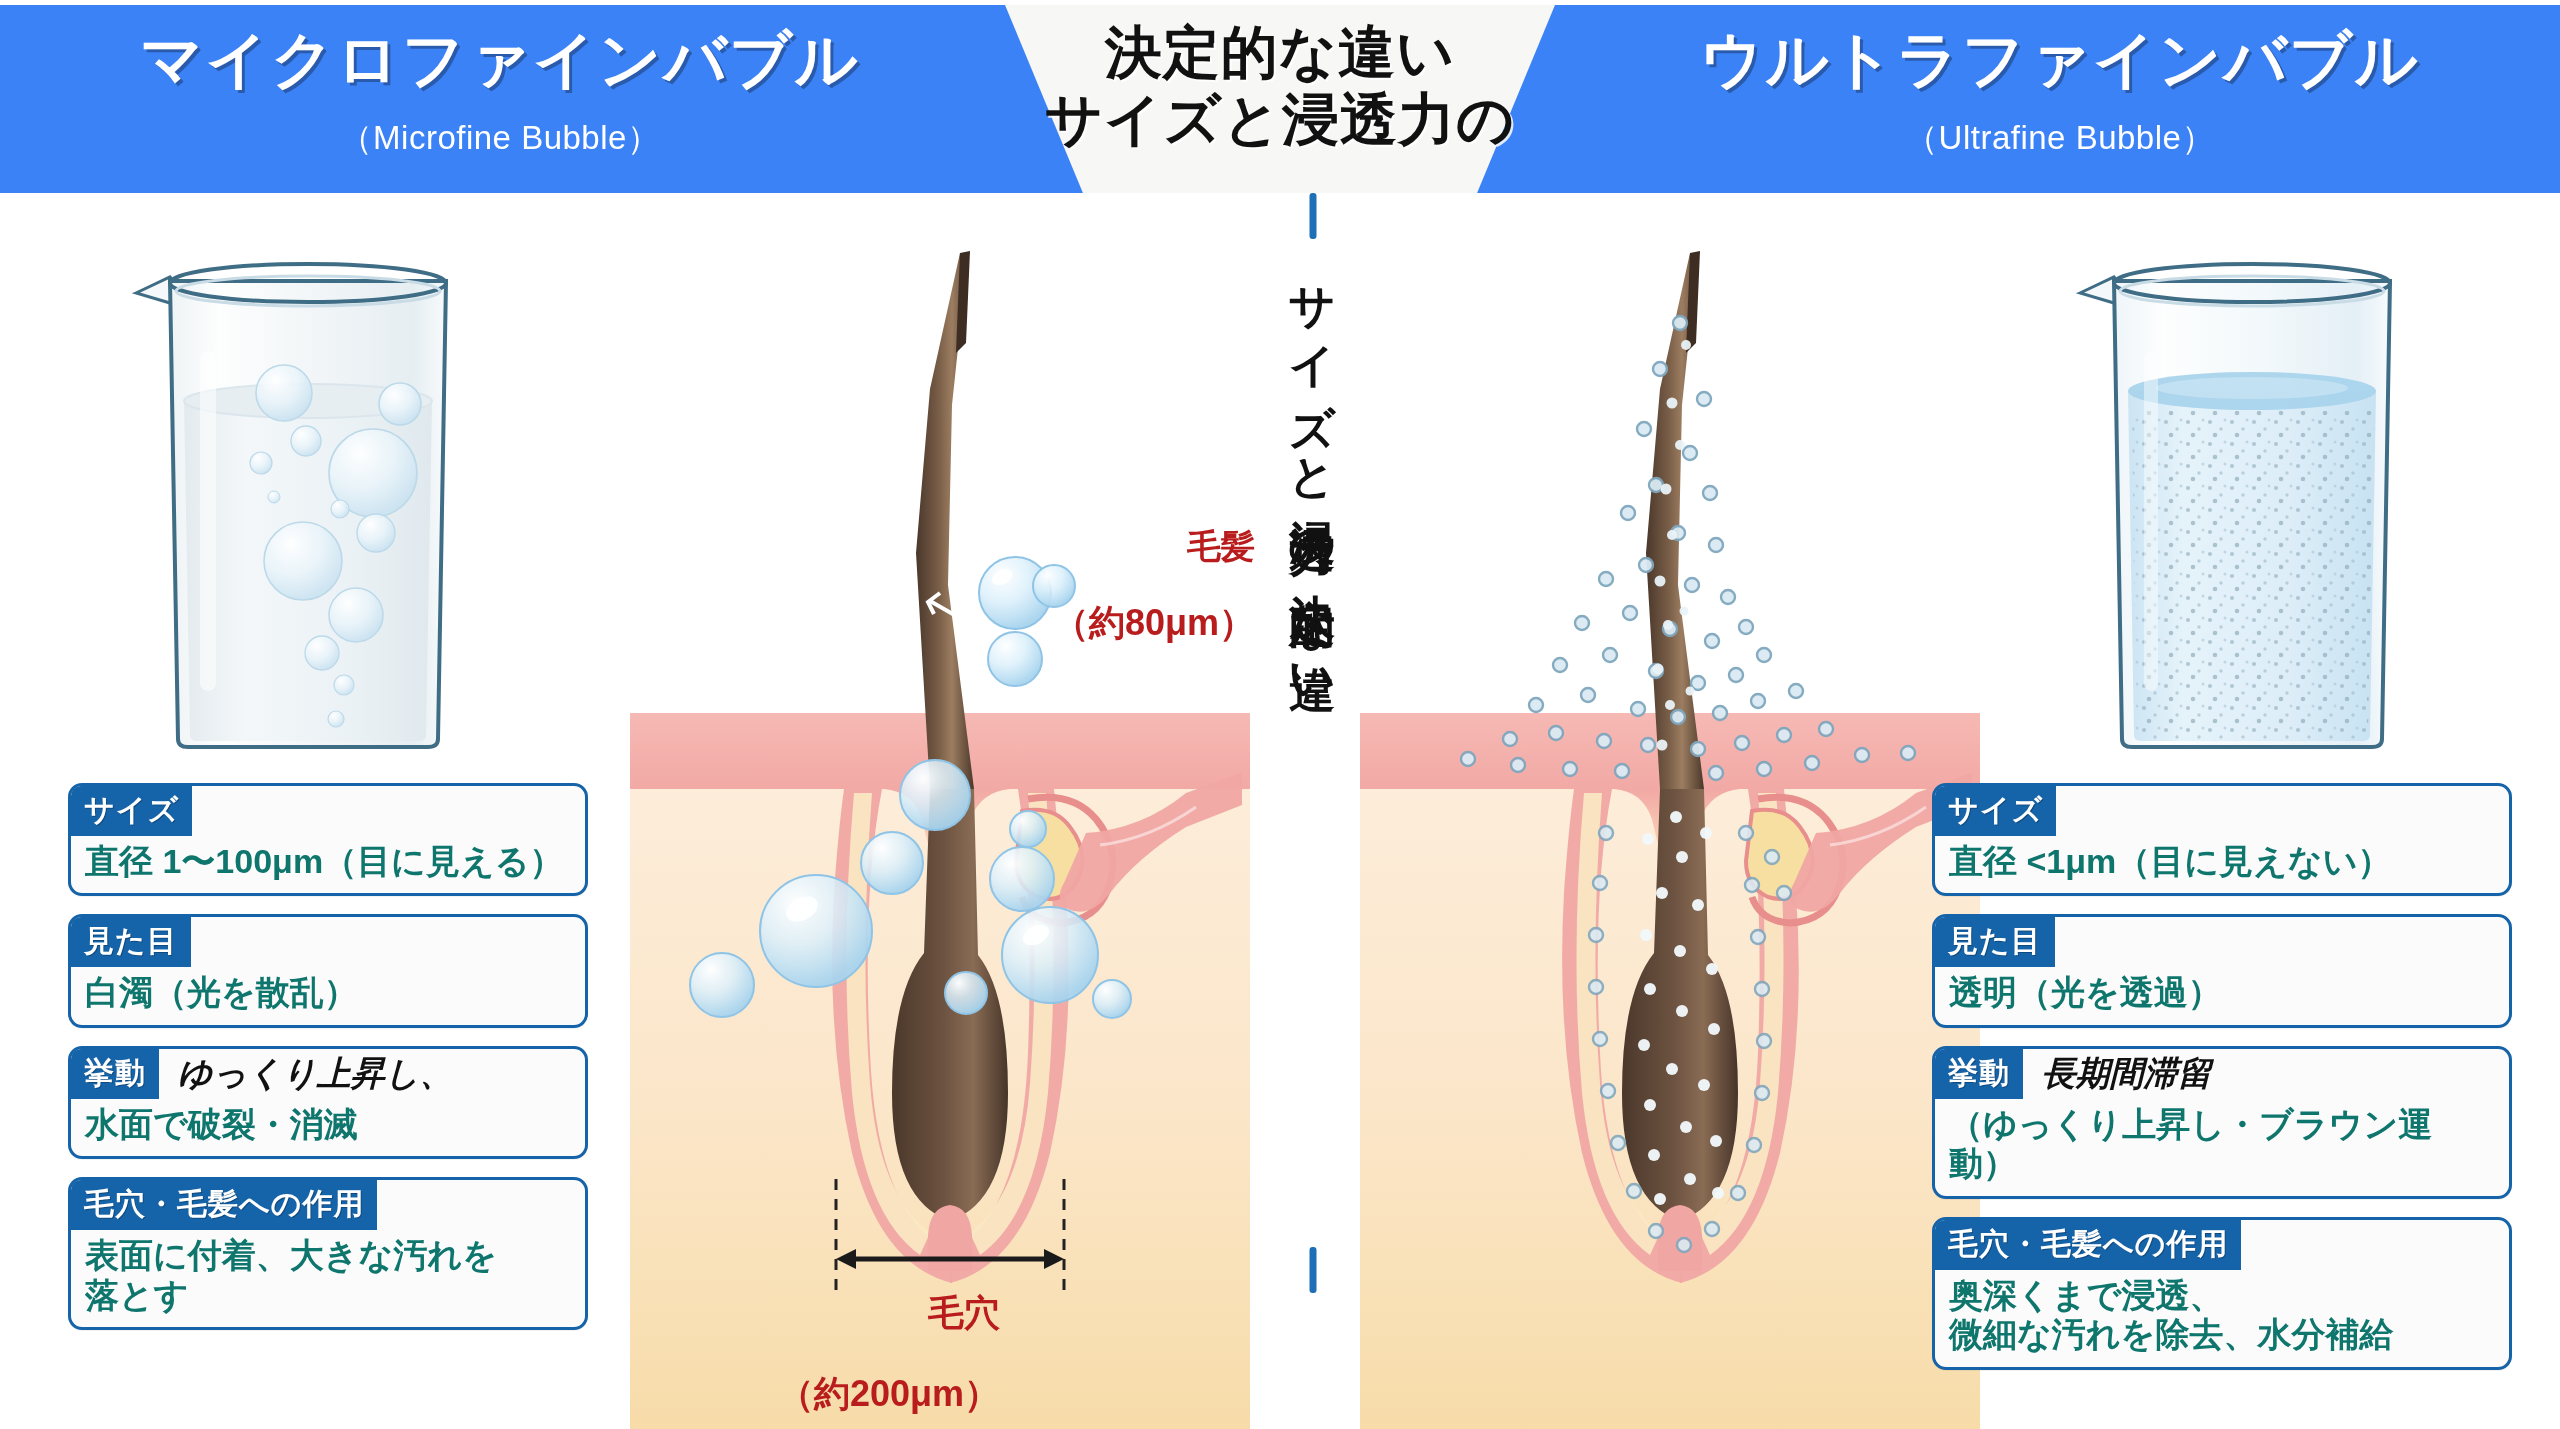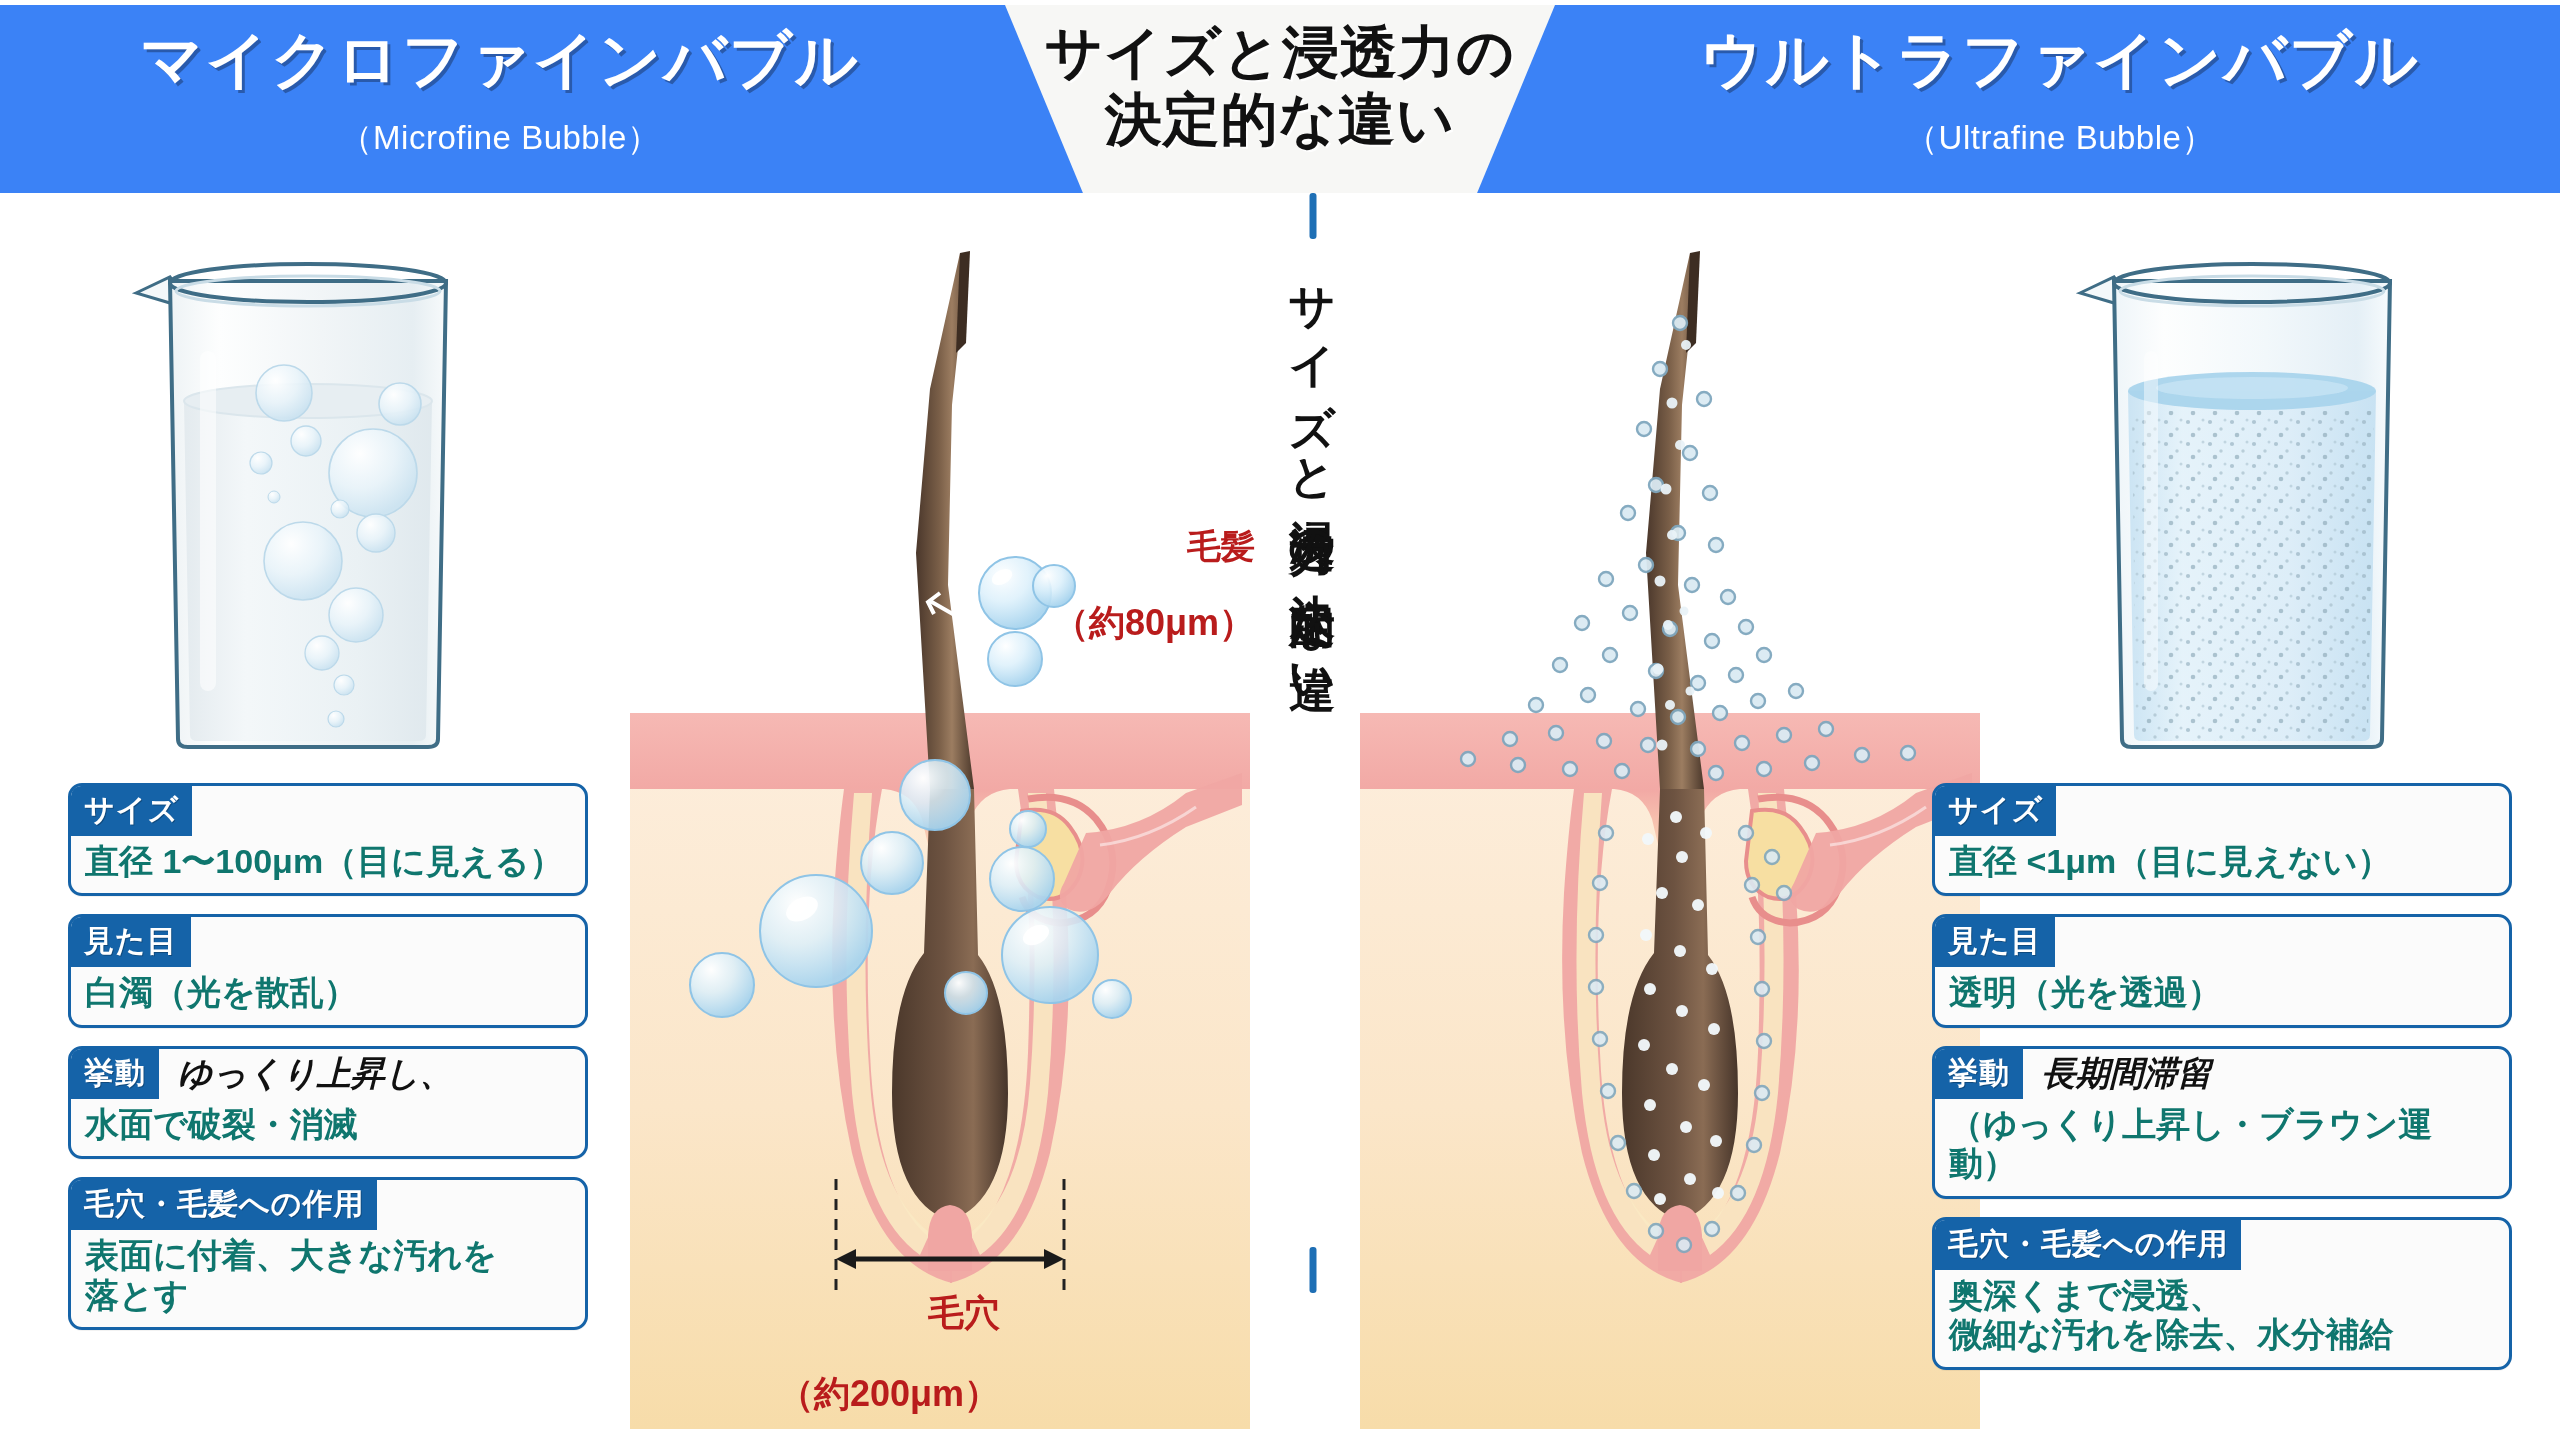--- a/index.html
+++ b/index.html
@@ -219,22 +219,22 @@
     <svg id="header-wedge" viewBox="0 0 2560 193" preserveAspectRatio="none">
       <polygon points="1005,0 1555,0 1475,193 1085,193" fill="#f7f7f5"></polygon>
     </svg>
 
     <div class="hdr-side" id="hdr-left">
       <div class="hdr-jp">マイクロファインバブル</div>
       <div class="hdr-en">（Microfine Bubble）</div>
     </div>
 
     <div id="hdr-center">
+      <div class="hdr-center-line">決定的な違い</div>
       <div class="hdr-center-line">サイズと浸透力の</div>
-      <div class="hdr-center-line">決定的な違い</div>
     </div>
 
     <div class="hdr-side" id="hdr-right">
       <div class="hdr-jp">ウルトラファインバブル</div>
       <div class="hdr-en">（Ultrafine Bubble）</div>
     </div>
   </div>
 
   <div id="body-area">
 

